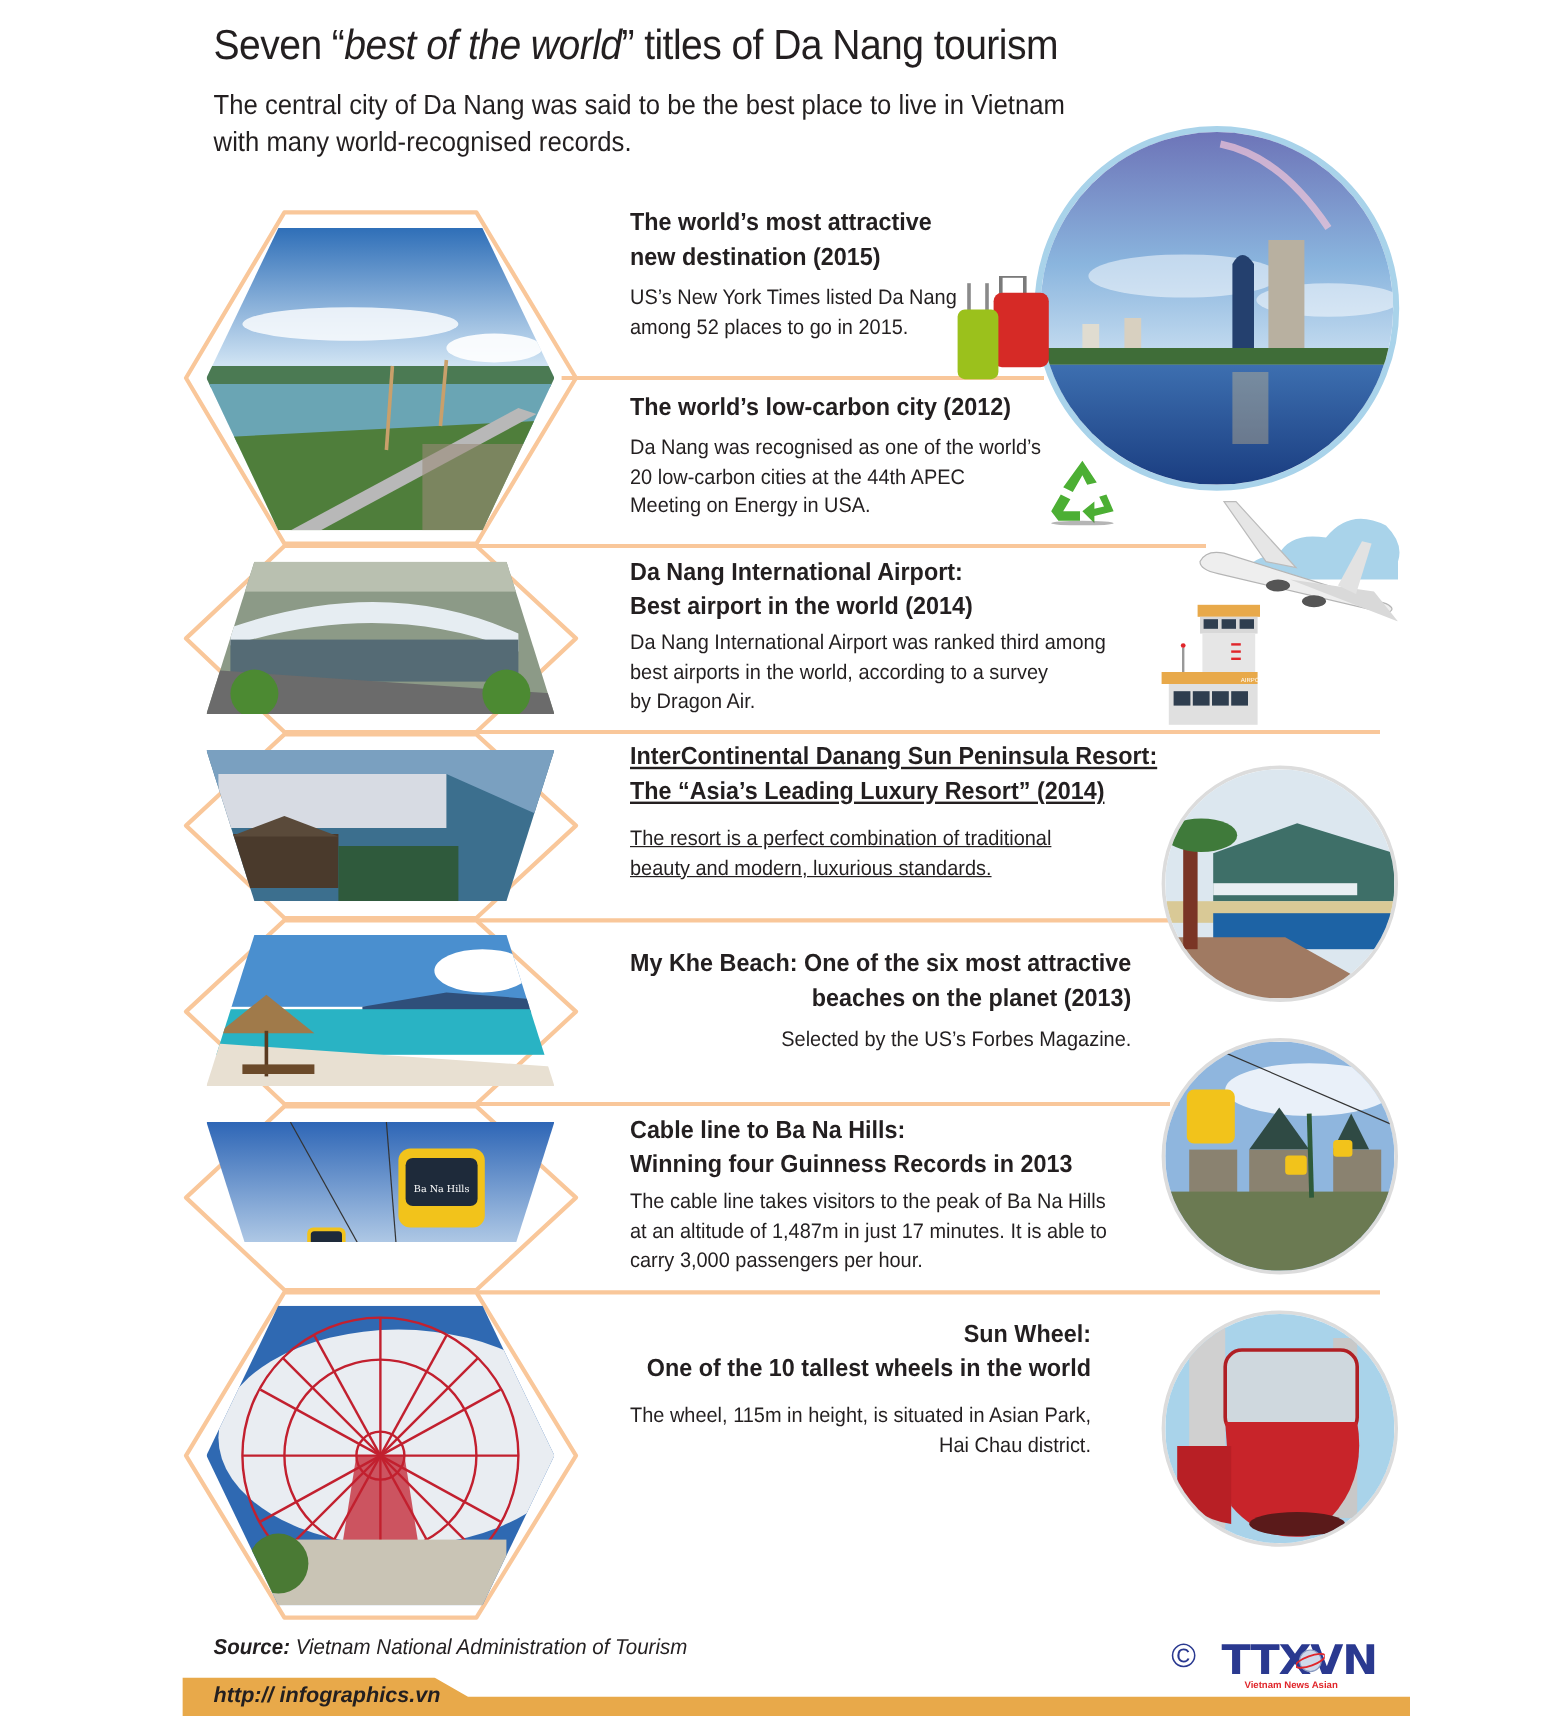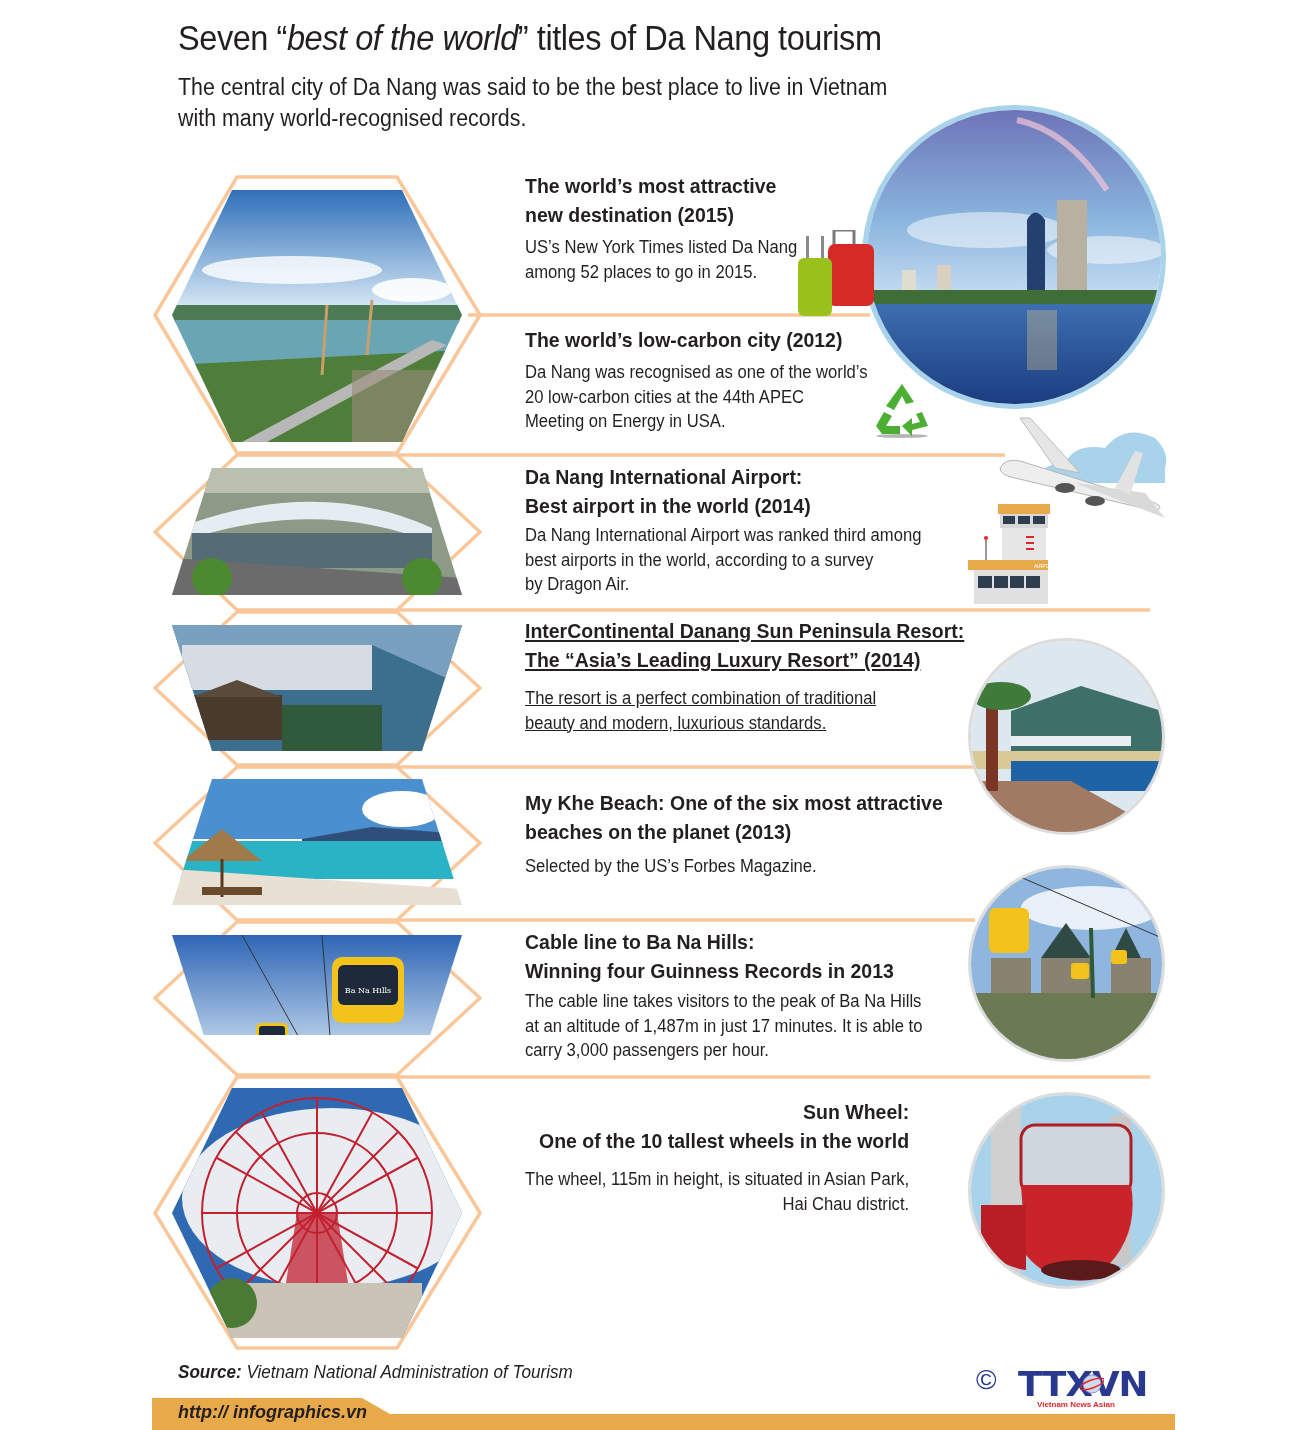--- a/index.html
+++ b/index.html
@@ -210,21 +210,21 @@
 <div class="item" style="top:462px;">
   <h2><span>Da Nang International Airport:</span><br><span>Best airport in the world (2014)</span></h2>
   <p style="margin-top:3px;"><span>Da Nang International Airport was ranked third among</span><br><span>best airports in the world, according to a survey</span><br><span>by Dragon Air.</span></p>
 </div>
 
 <div class="item" style="top:616px;text-decoration:underline;">
   <h2><span>InterContinental Danang Sun Peninsula Resort:</span><br><span>The “Asia’s Leading Luxury Resort” (2014)</span></h2>
   <p style="margin-top:12px;"><span>The resort is a perfect combination of traditional</span><br><span>beauty and modern, luxurious standards.</span></p>
 </div>
 
-<div class="item" style="top:788px;">
+<div class="item" style="top:788px;text-align:right;">
   <h2><span>My Khe Beach: One of the six most attractive</span><br><span>beaches on the planet (2013)</span></h2>
   <p style="margin-top:8px;"><span>Selected by the US’s Forbes Magazine.</span></p>
 </div>
 
 <div class="item" style="top:927px;">
   <h2><span>Cable line to Ba Na Hills:</span><br><span>Winning four Guinness Records in 2013</span></h2>
   <p style="margin-top:4px;"><span>The cable line takes visitors to the peak of Ba Na Hills</span><br><span>at an altitude of 1,487m in just 17 minutes. It is able to</span><br><span>carry 3,000 passengers per hour.</span></p>
 </div>
 
 <div class="item" style="top:1097px;text-align:right;">

